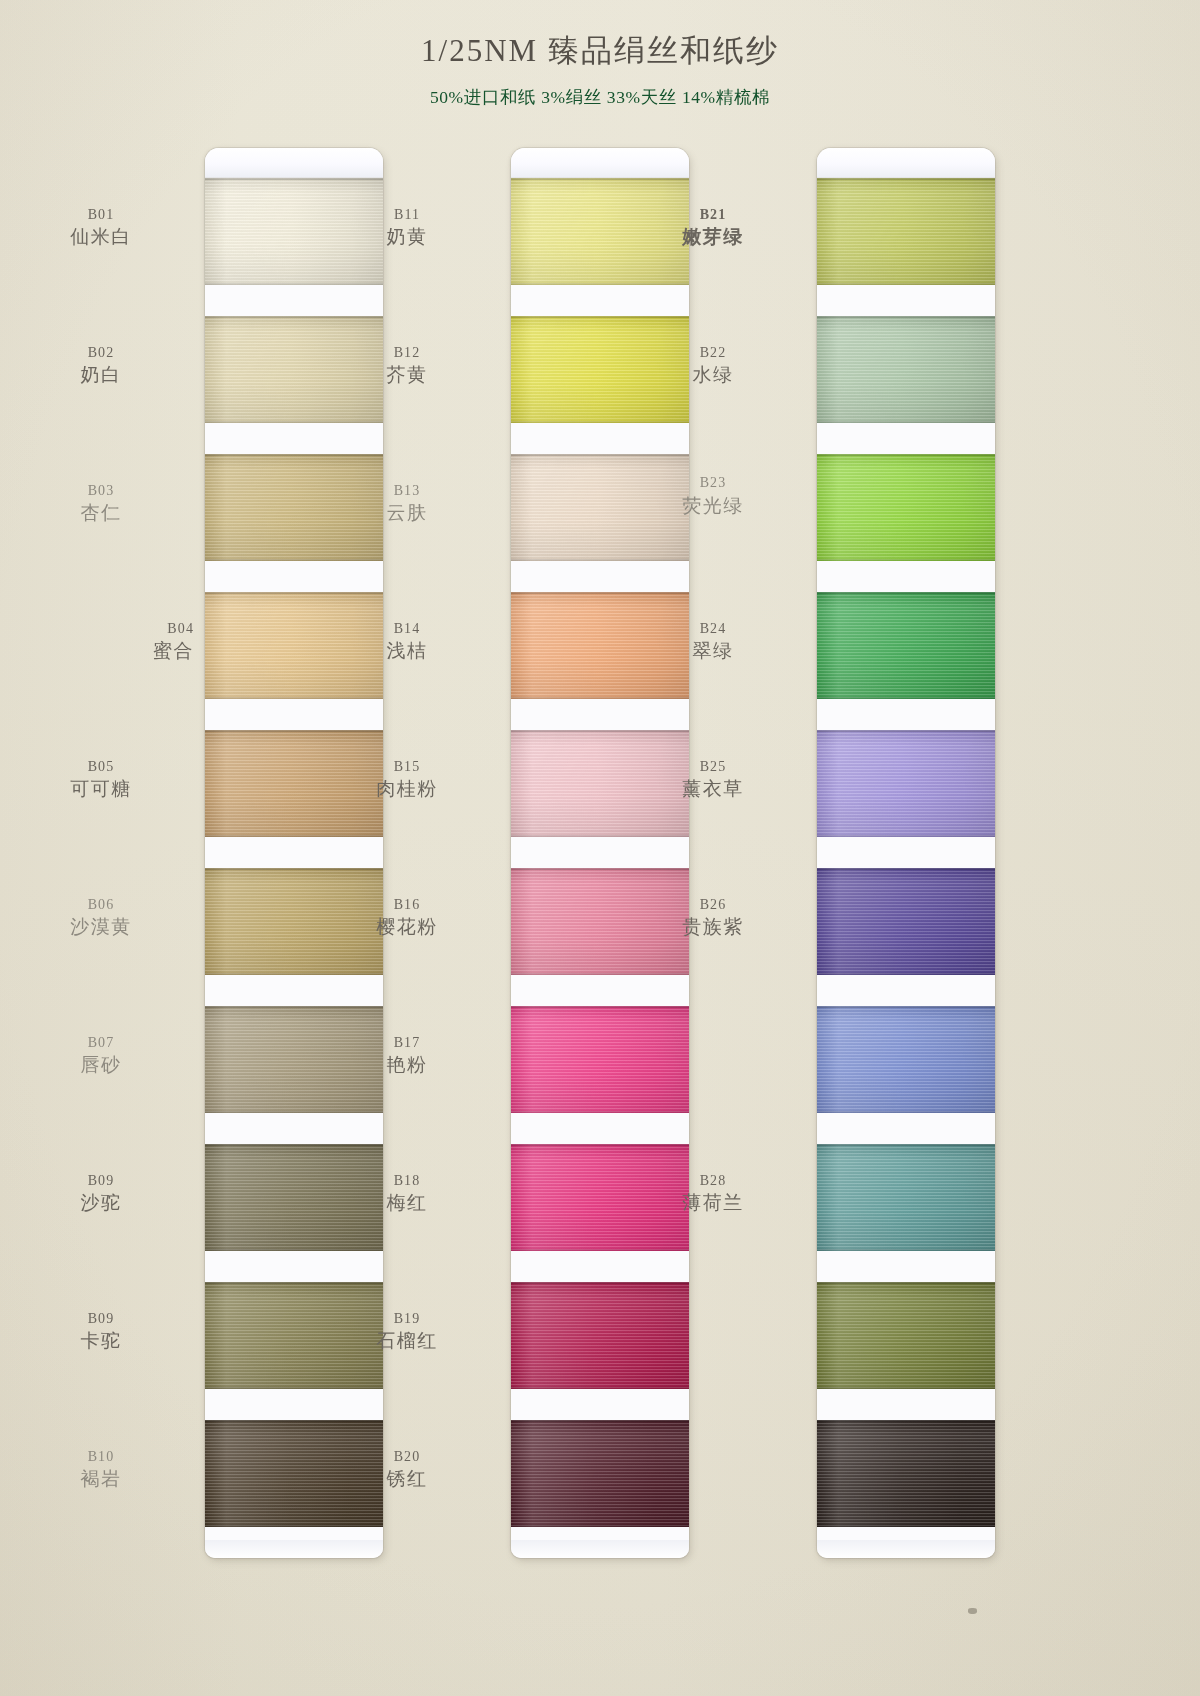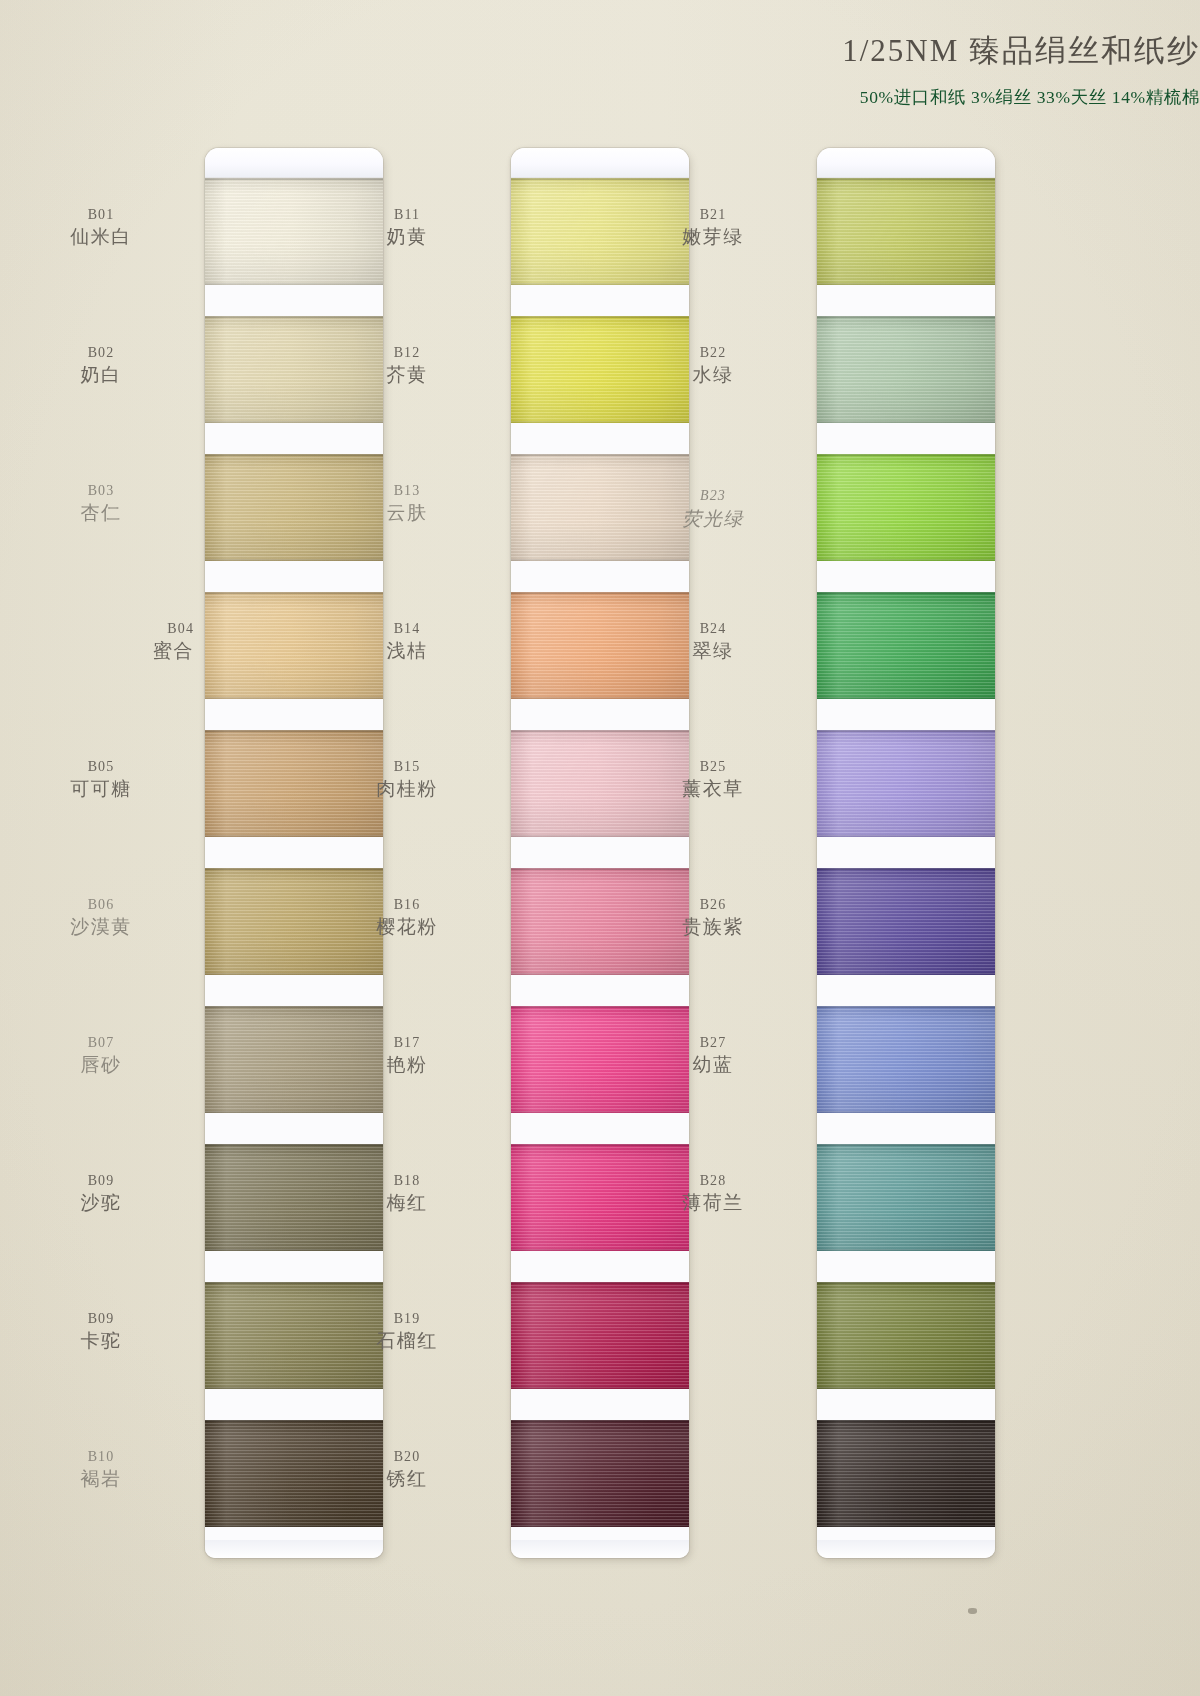--- a/index.html
+++ b/index.html
@@ -48,21 +48,21 @@
         rgba(255,255,255,0) 55%,
         rgba(196,188,168,0.18) 88%,
         rgba(178,168,146,0.30) 100%);
   }
 
   
   #header {
     position: absolute;
     left: 0; right: 0;
     top: 30px;
-    text-align: right;
+    text-align: center;
     z-index: 5;
   }
   #title {
     font-size: 31px;
     letter-spacing: 2px;
     color: #555049;
     font-family: "Liberation Serif", "DejaVu Serif", serif;
     white-space: nowrap;
   }
   #subtitle {
@@ -424,47 +424,43 @@
         </div>
         <div class="swatch" title="B20 锈红" style="top: 1272px; height: 107px; --c: #53202c;">
           <div class="fill"></div>
           <div class="thread"></div>
           <div class="edge-top"></div>
           <div class="edge-bot"></div>
         </div>
       </div>
     </div>
     <div class="column col-2">
-      <div class="label" style="top: 57.5px;">
+      <div class="label" style="top: 57.5px; font-weight: bold;">
         <span class="code">B21</span>
         <span class="name">嫩芽绿</span>
       </div>
       <div class="label" style="top: 195.5px;">
         <span class="code">B22</span>
         <span class="name">水绿</span>
       </div>
-      <div class="label faded" style="top: 339px; font-style: italic;">
+      <div class="label faded" style="top: 326px;">
         <span class="code">B23</span>
         <span class="name">荧光绿</span>
       </div>
       <div class="label" style="top: 471.5px;">
         <span class="code">B24</span>
         <span class="name">翠绿</span>
       </div>
       <div class="label" style="top: 609.5px;">
         <span class="code">B25</span>
         <span class="name">薰衣草</span>
       </div>
       <div class="label" style="top: 747.5px;">
         <span class="code">B26</span>
         <span class="name">贵族紫</span>
-      </div>
-      <div class="label" style="top: 885.5px;">
-        <span class="code">B27</span>
-        <span class="name">幼蓝</span>
       </div>
       <div class="label" style="top: 1023.5px;">
         <span class="code">B28</span>
         <span class="name">薄荷兰</span>
       </div>
       <div class="card">
         <div class="card-lip"></div>
         <div class="card-foot"></div>
         <div class="swatch" title="B21 嫩芽绿" style="top: 30px; height: 107px; --c: #c4cc62;">
           <div class="fill"></div>

